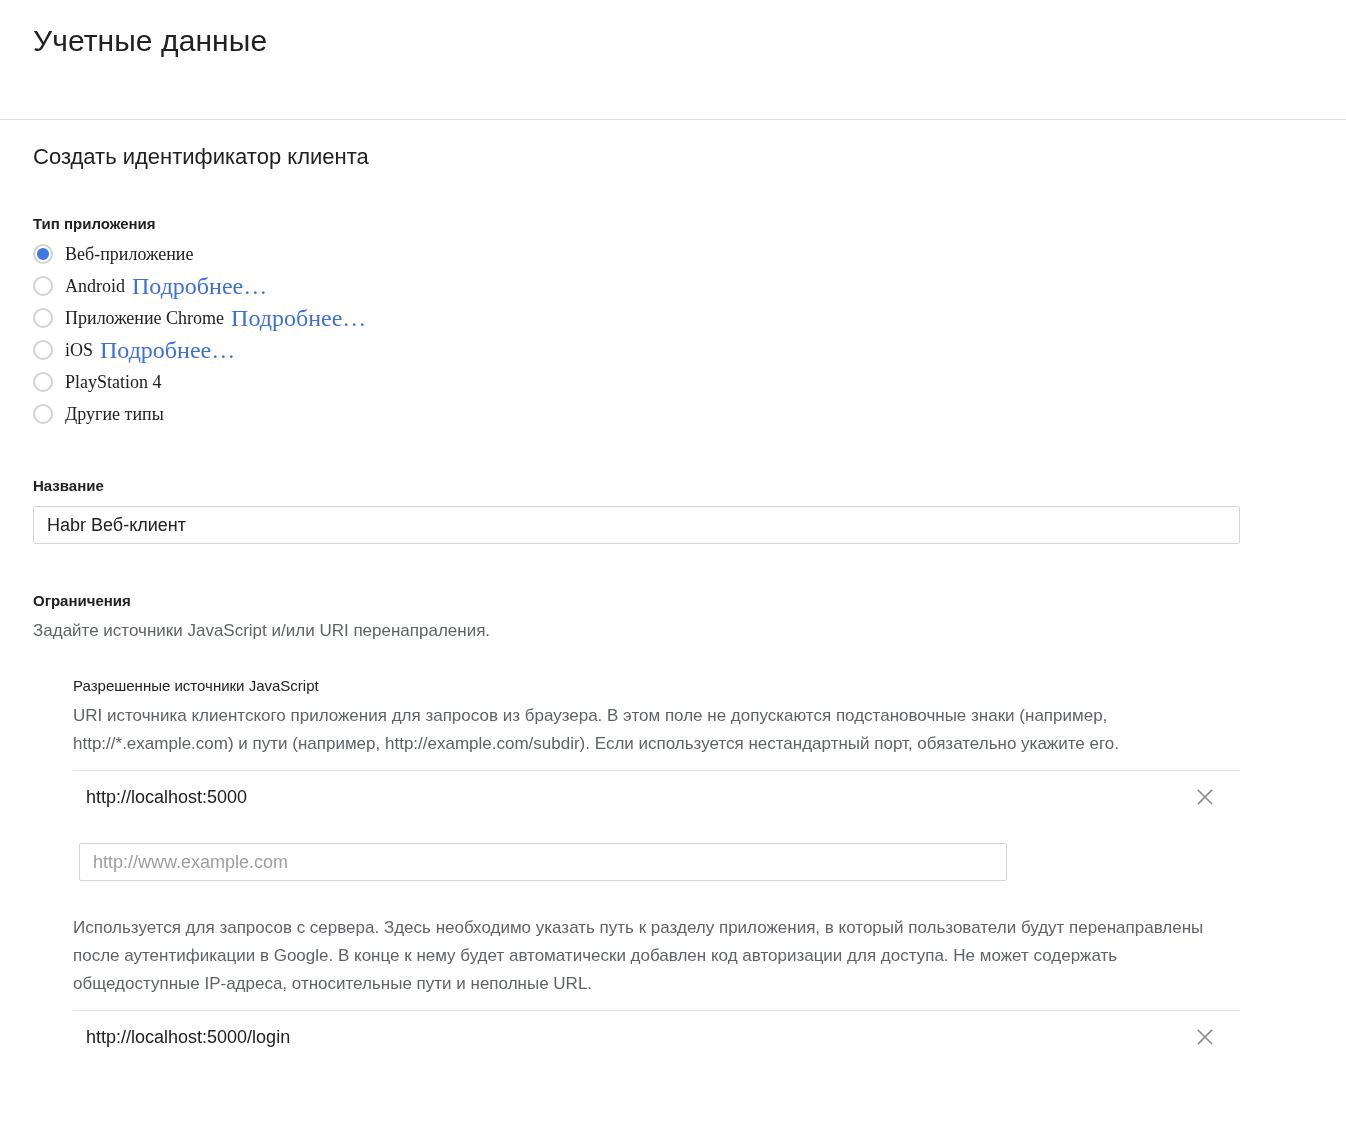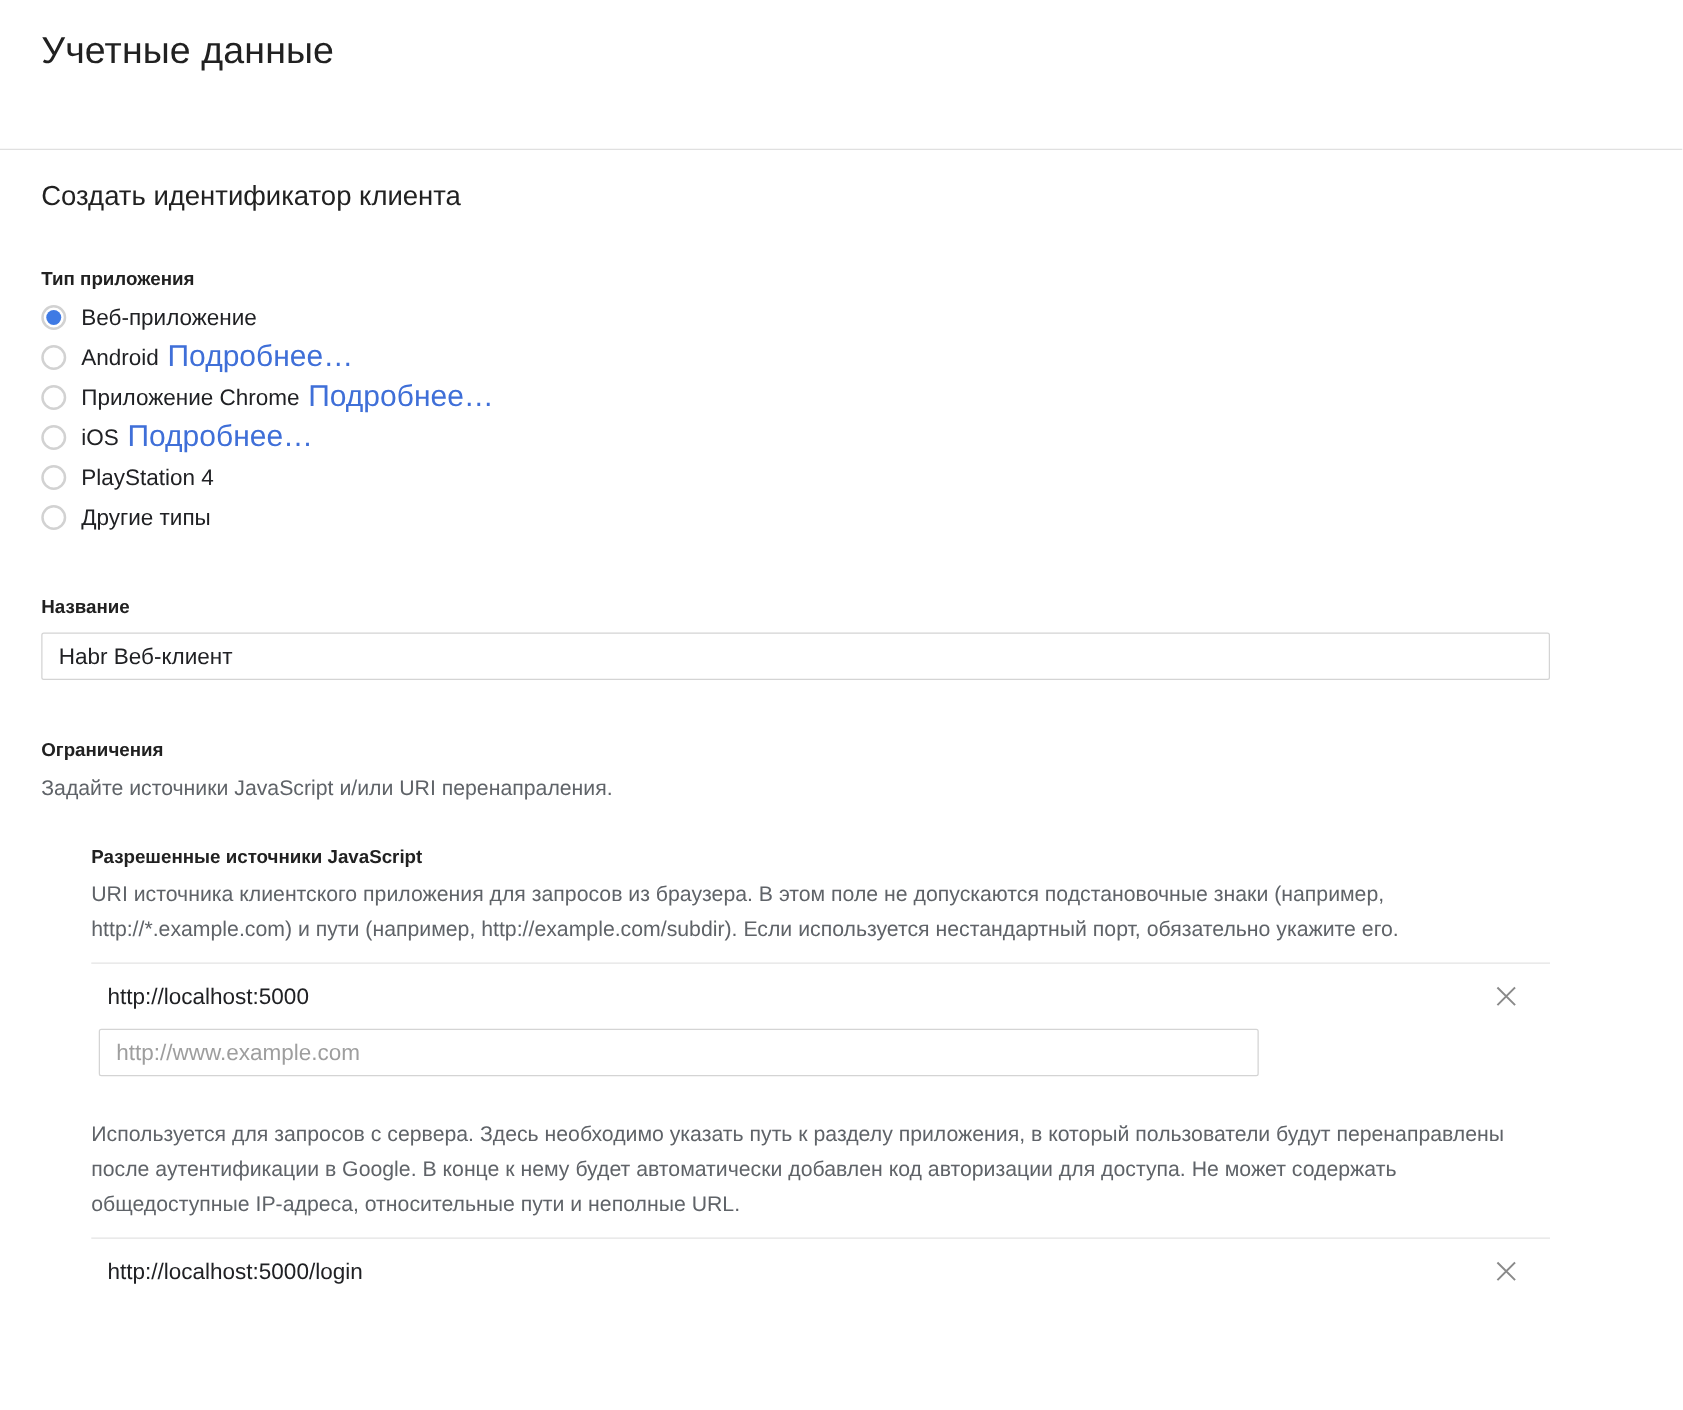--- a/index.html
+++ b/index.html
@@ -49,20 +49,21 @@
     font-size: 15px;
     font-weight: 700;
     color: #212121;
     margin-top: 42px;
     line-height: 20px;
   }
 
   
   .radio-list {
     margin-top: 4px;
+    font-family: Liberation Serif, serif;
   }
   .radio-row {
     display: flex;
     align-items: center;
     height: 32px;
     cursor: pointer;
   }
   .radio-mark {
     width: 20px;
     height: 20px;
@@ -146,21 +147,21 @@
     margin-top: 8px;
     line-height: 24px;
   }
 
   .subsection {
     margin-left: 40px;
     margin-top: 33px;
   }
   .sub-title {
     font-size: 15px;
-    font-weight: 700;
+    font-weight: 400;
     color: #212121;
     line-height: 20px;
   }
   .sub-desc {
     font-size: 17px;
     color: #5f6368;
     line-height: 28px;
     margin-top: 6px;
     max-width: 1168px;
   }
@@ -202,20 +203,21 @@
     height: 38px;
     margin-left: 6px;
     border: 1px solid #d4d4d4;
     border-radius: 2px;
     padding: 0 13px;
     font-family: "Liberation Sans", "DejaVu Sans", sans-serif;
     font-size: 18px;
     color: #202124;
     background: #fff;
     outline: none;
+    margin-top: 20px;
   }
   .new-value-input::placeholder { color: #9e9e9e; }
 </style>
 </head>
 <body>
 
 <div class="page-header">
   <div class="page-title">Учетные данные</div>
 </div>
 

